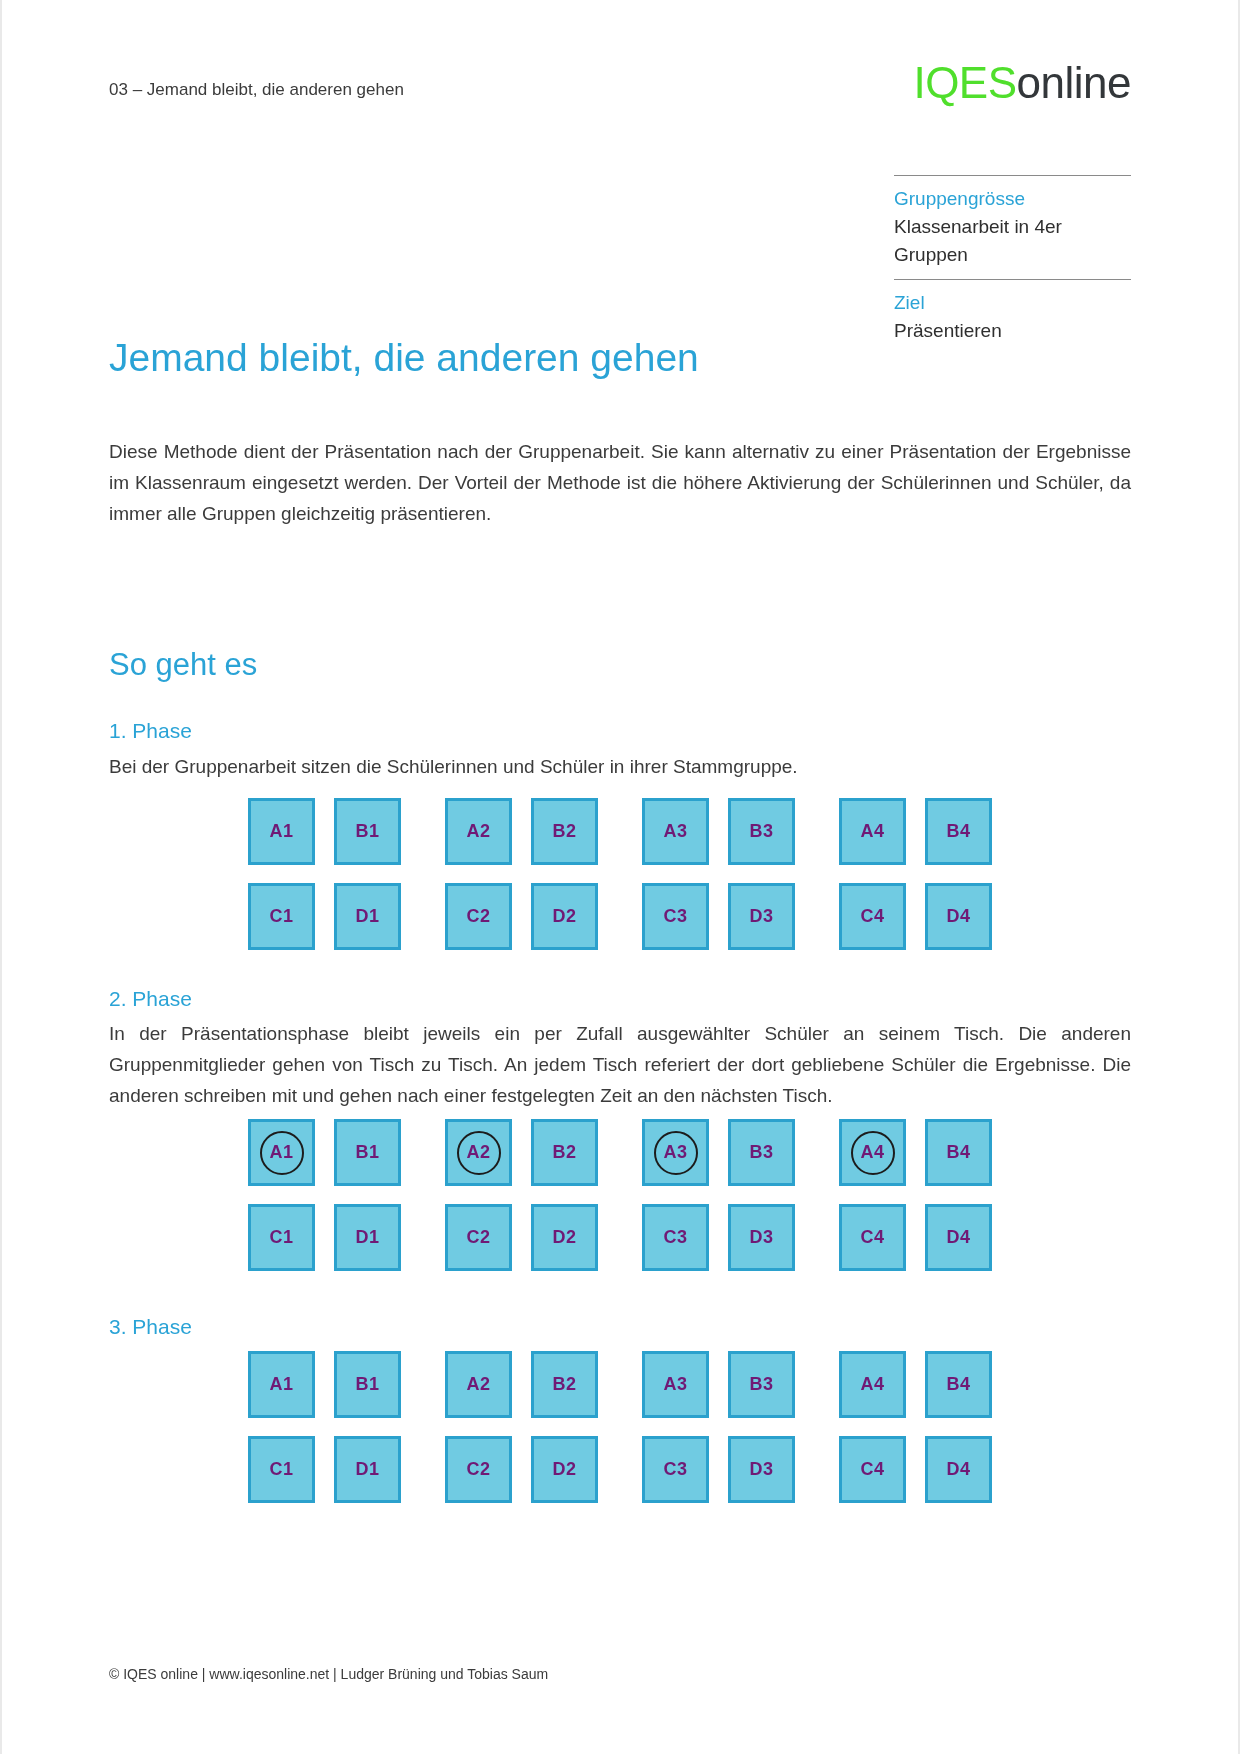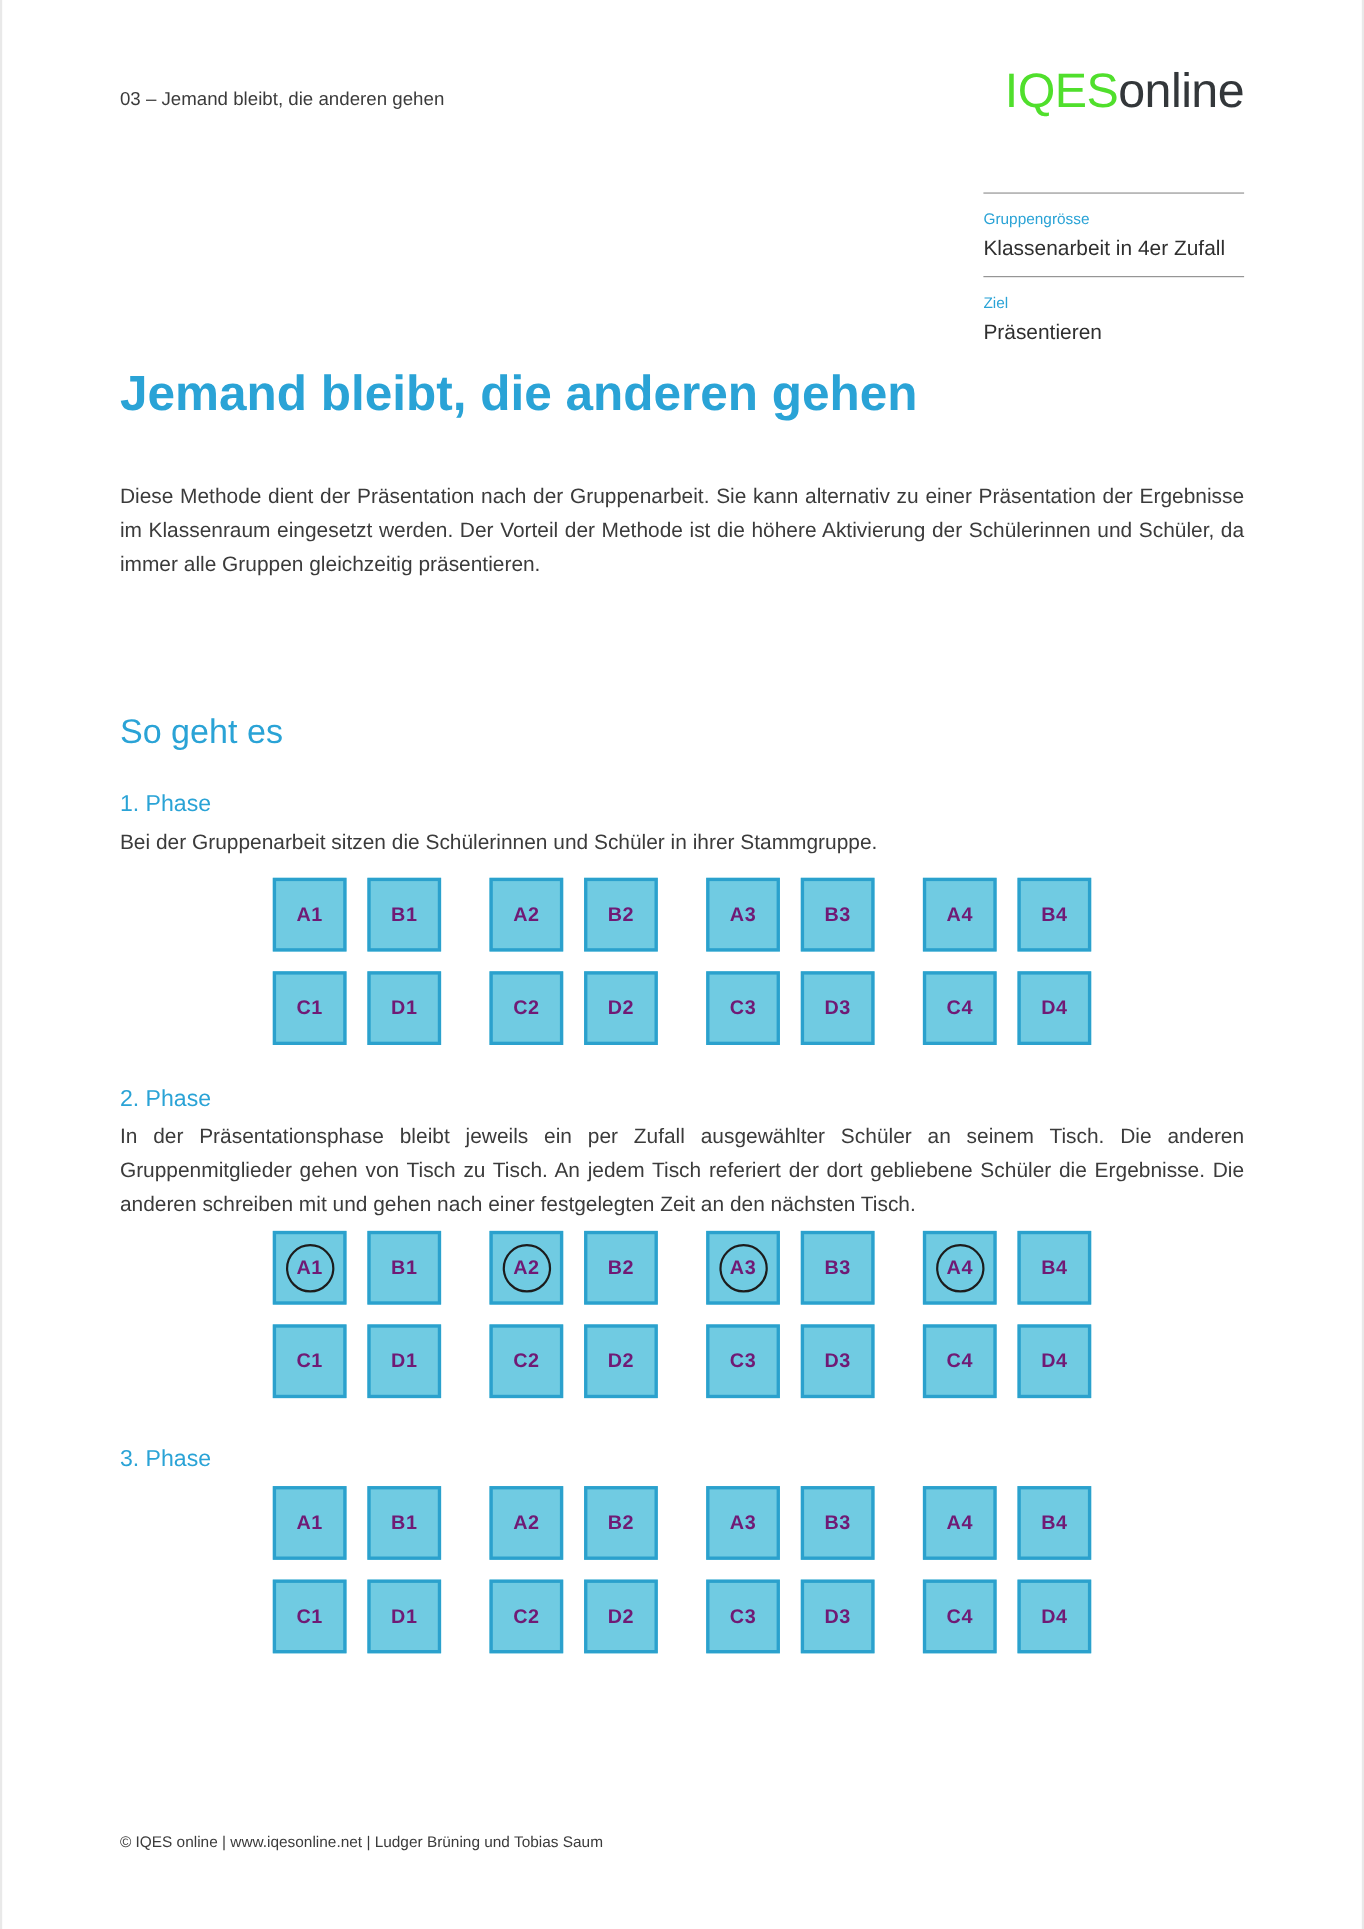--- a/index.html
+++ b/index.html
@@ -17,26 +17,26 @@
   
   .topbar { display:flex; justify-content:space-between; align-items:flex-end; padding-top:60px; }
   .doc-title { font-size:17px; color:#3b3b3b; margin-bottom:6px; }
   .logo { font-size:44px; font-weight:300; letter-spacing:-0.5px; line-height:1.05; white-space:nowrap; }
   .logo .lg-green { color:var(--logo-green); }
   .logo .lg-dark  { color:var(--logo-dark); }
 
   
   .meta { position:absolute; top:175px; right:107px; width:237px; }
   .meta-field { border-top:1px solid #8a8a8a; padding-top:9px; margin-bottom:10px; }
-  .meta-label { color:var(--accent); font-size:14px; line-height:28px; }
+  .meta-label { color:var(--accent); font-size:19px; line-height:28px; }
   .meta-value { color:#2f2f2f; font-size:19px; line-height:28px; }
 
   
   h1.page-heading {
-    margin:226px 0 0 0; font-weight:700; font-size:45px; line-height:52px;
+    margin:226px 0 0 0; font-weight:400; font-size:39px; line-height:52px;
     color:var(--accent); letter-spacing:0;
   }
   .intro {
     margin:52px 0 0 0; font-size:19px; line-height:31px;
     text-align:justify; color:#3b3b3b;
   }
   h2.section-heading {
     margin:118px 0 0 0; font-weight:400; font-size:31px; line-height:36px; color:var(--accent);
   }
   h3.phase-heading {
@@ -76,21 +76,21 @@
   <div class="topbar">
     <div class="doc-title">03 – Jemand bleibt, die anderen gehen</div>
     <div class="logo">
       <span class="lg-green">IQES</span><span class="lg-dark">online</span>
     </div>
   </div>
 
   <aside class="meta">
     <div class="meta-field">
       <div class="meta-label">Gruppengrösse</div>
-      <div class="meta-value">Klassenarbeit in 4er Zufall</div>
+      <div class="meta-value">Klassenarbeit in 4er Gruppen</div>
     </div>
     <div class="meta-field">
       <div class="meta-label">Ziel</div>
       <div class="meta-value">Präsentieren</div>
     </div>
   </aside>
 
   <h1 class="page-heading">Jemand bleibt, die anderen gehen</h1>
 
   <p class="intro">Diese Methode dient der Präsentation nach der Gruppenarbeit. Sie kann alternativ zu einer Präsentation der Ergebnisse im Klassenraum eingesetzt werden. Der Vorteil der Methode ist die höhere Aktivierung der Schülerinnen und Schüler, da immer alle Gruppen gleichzeitig präsentieren.</p>

